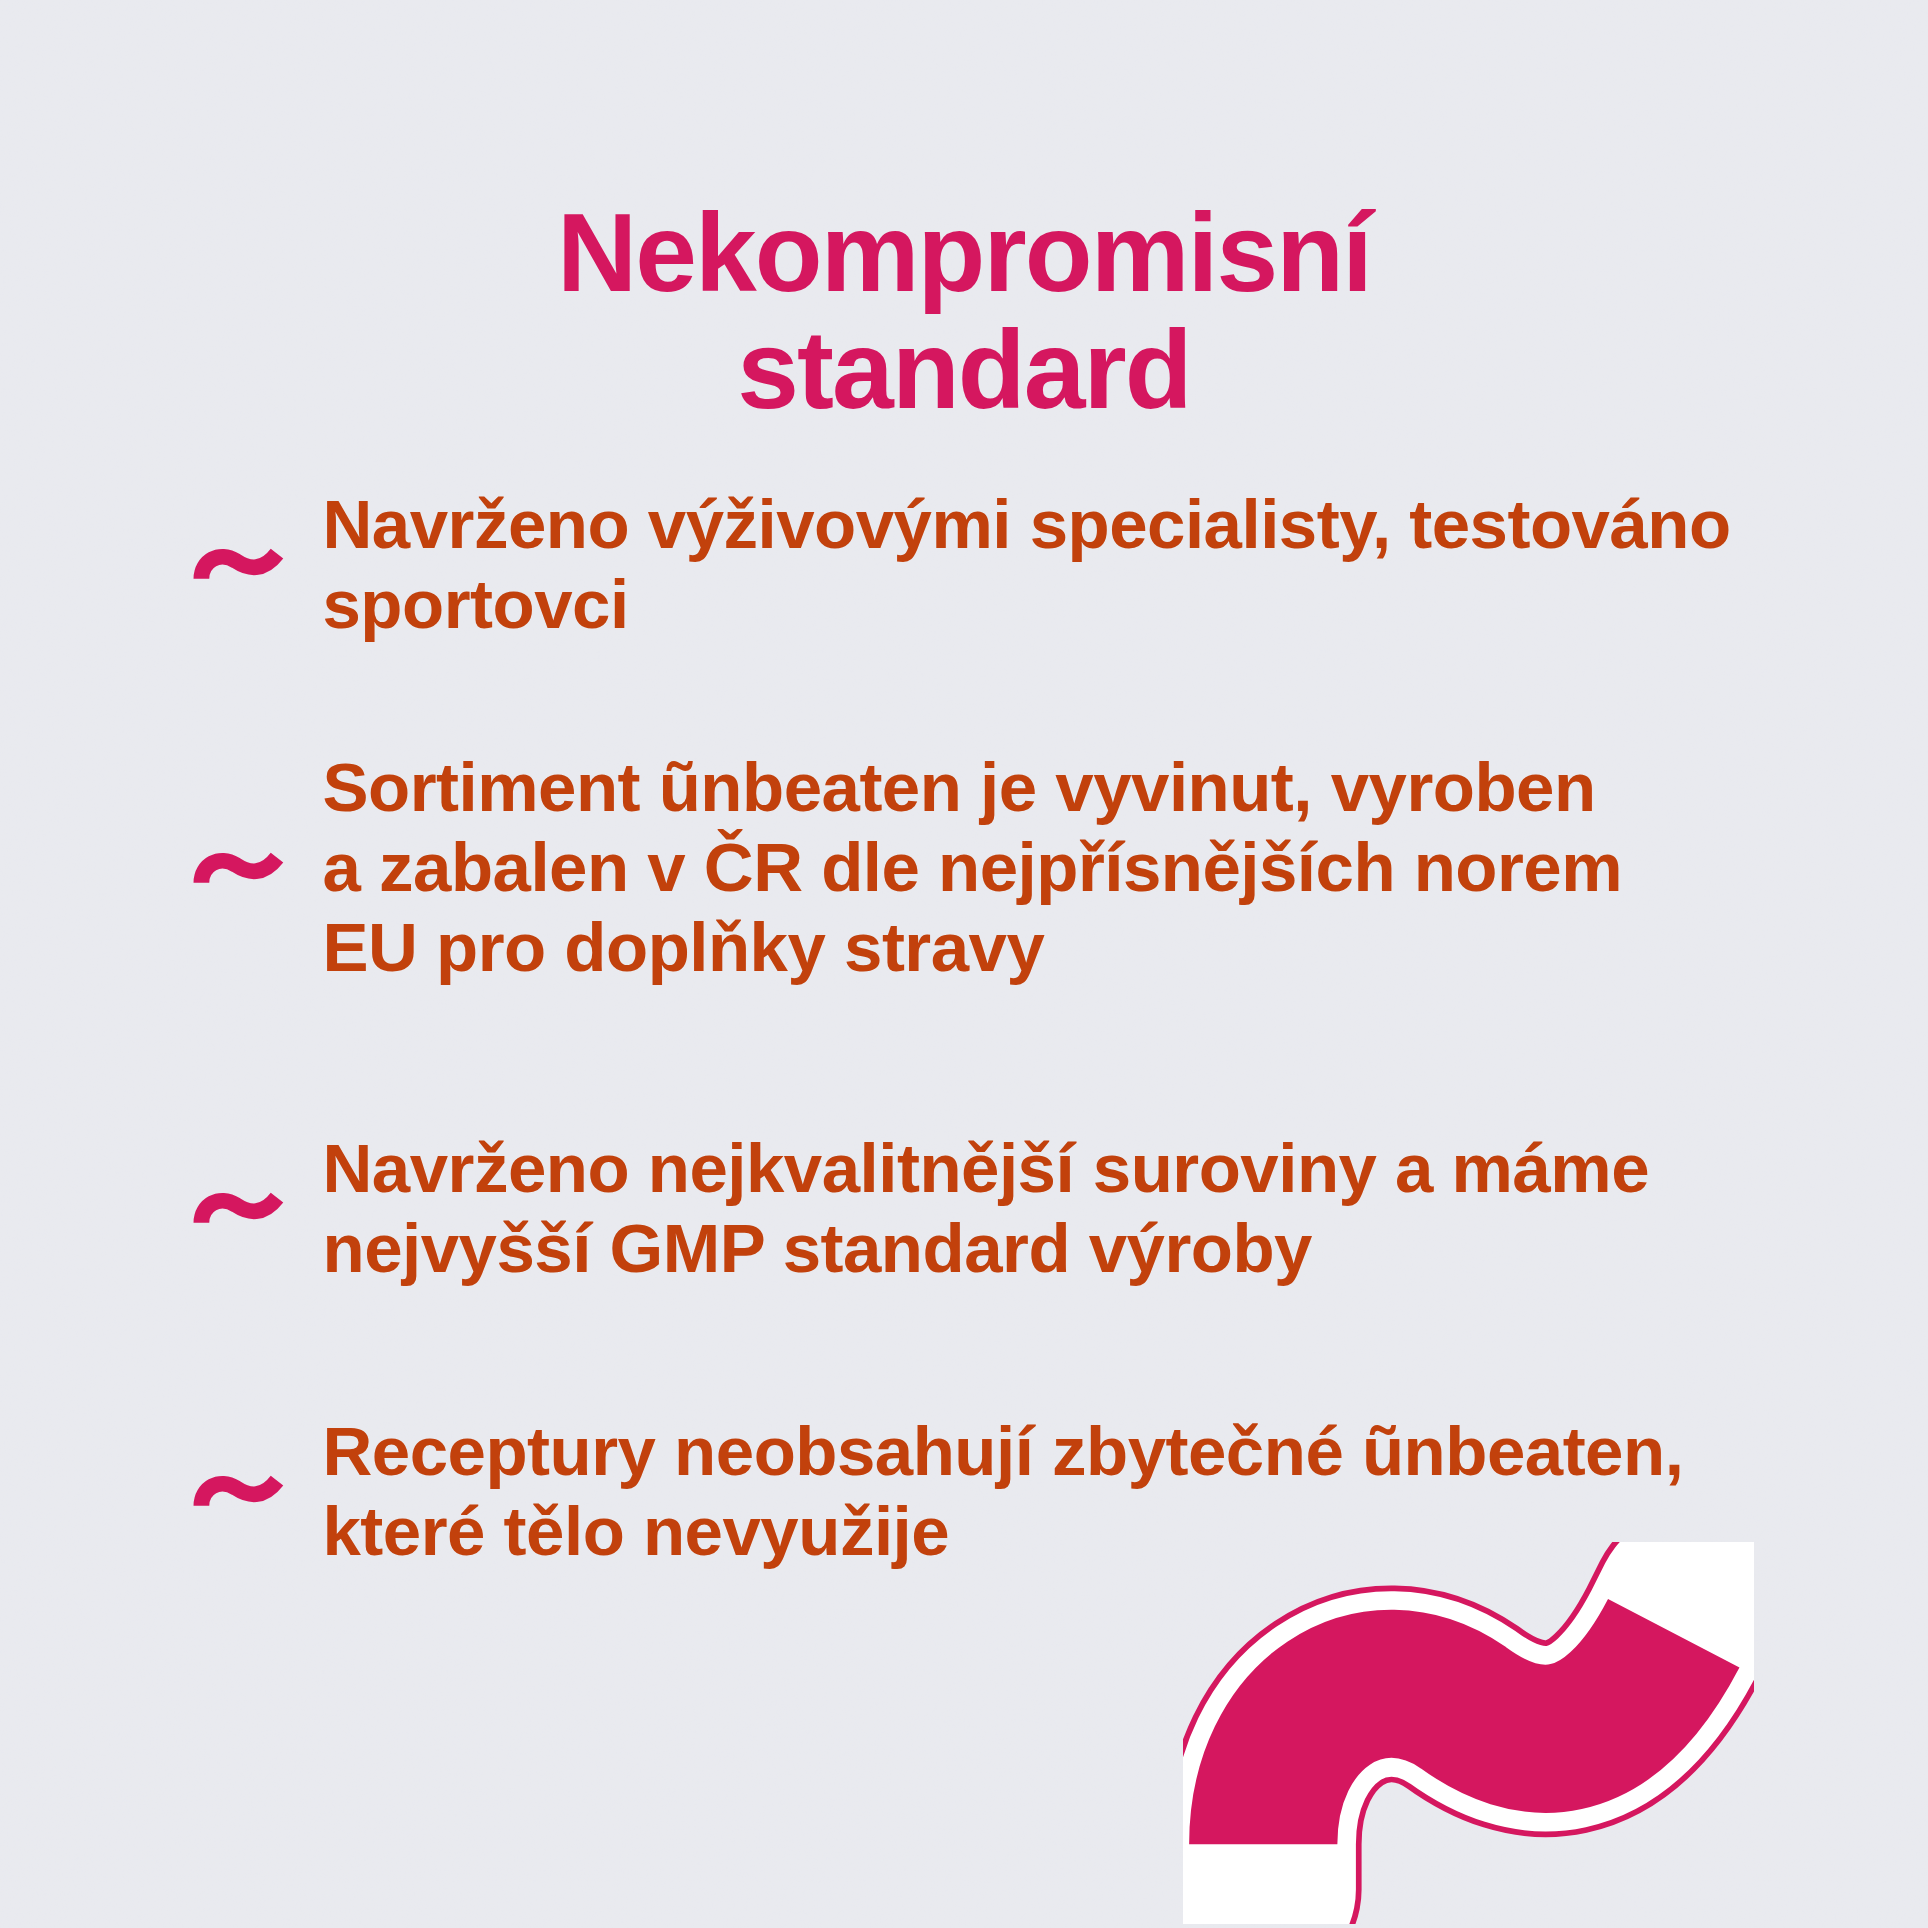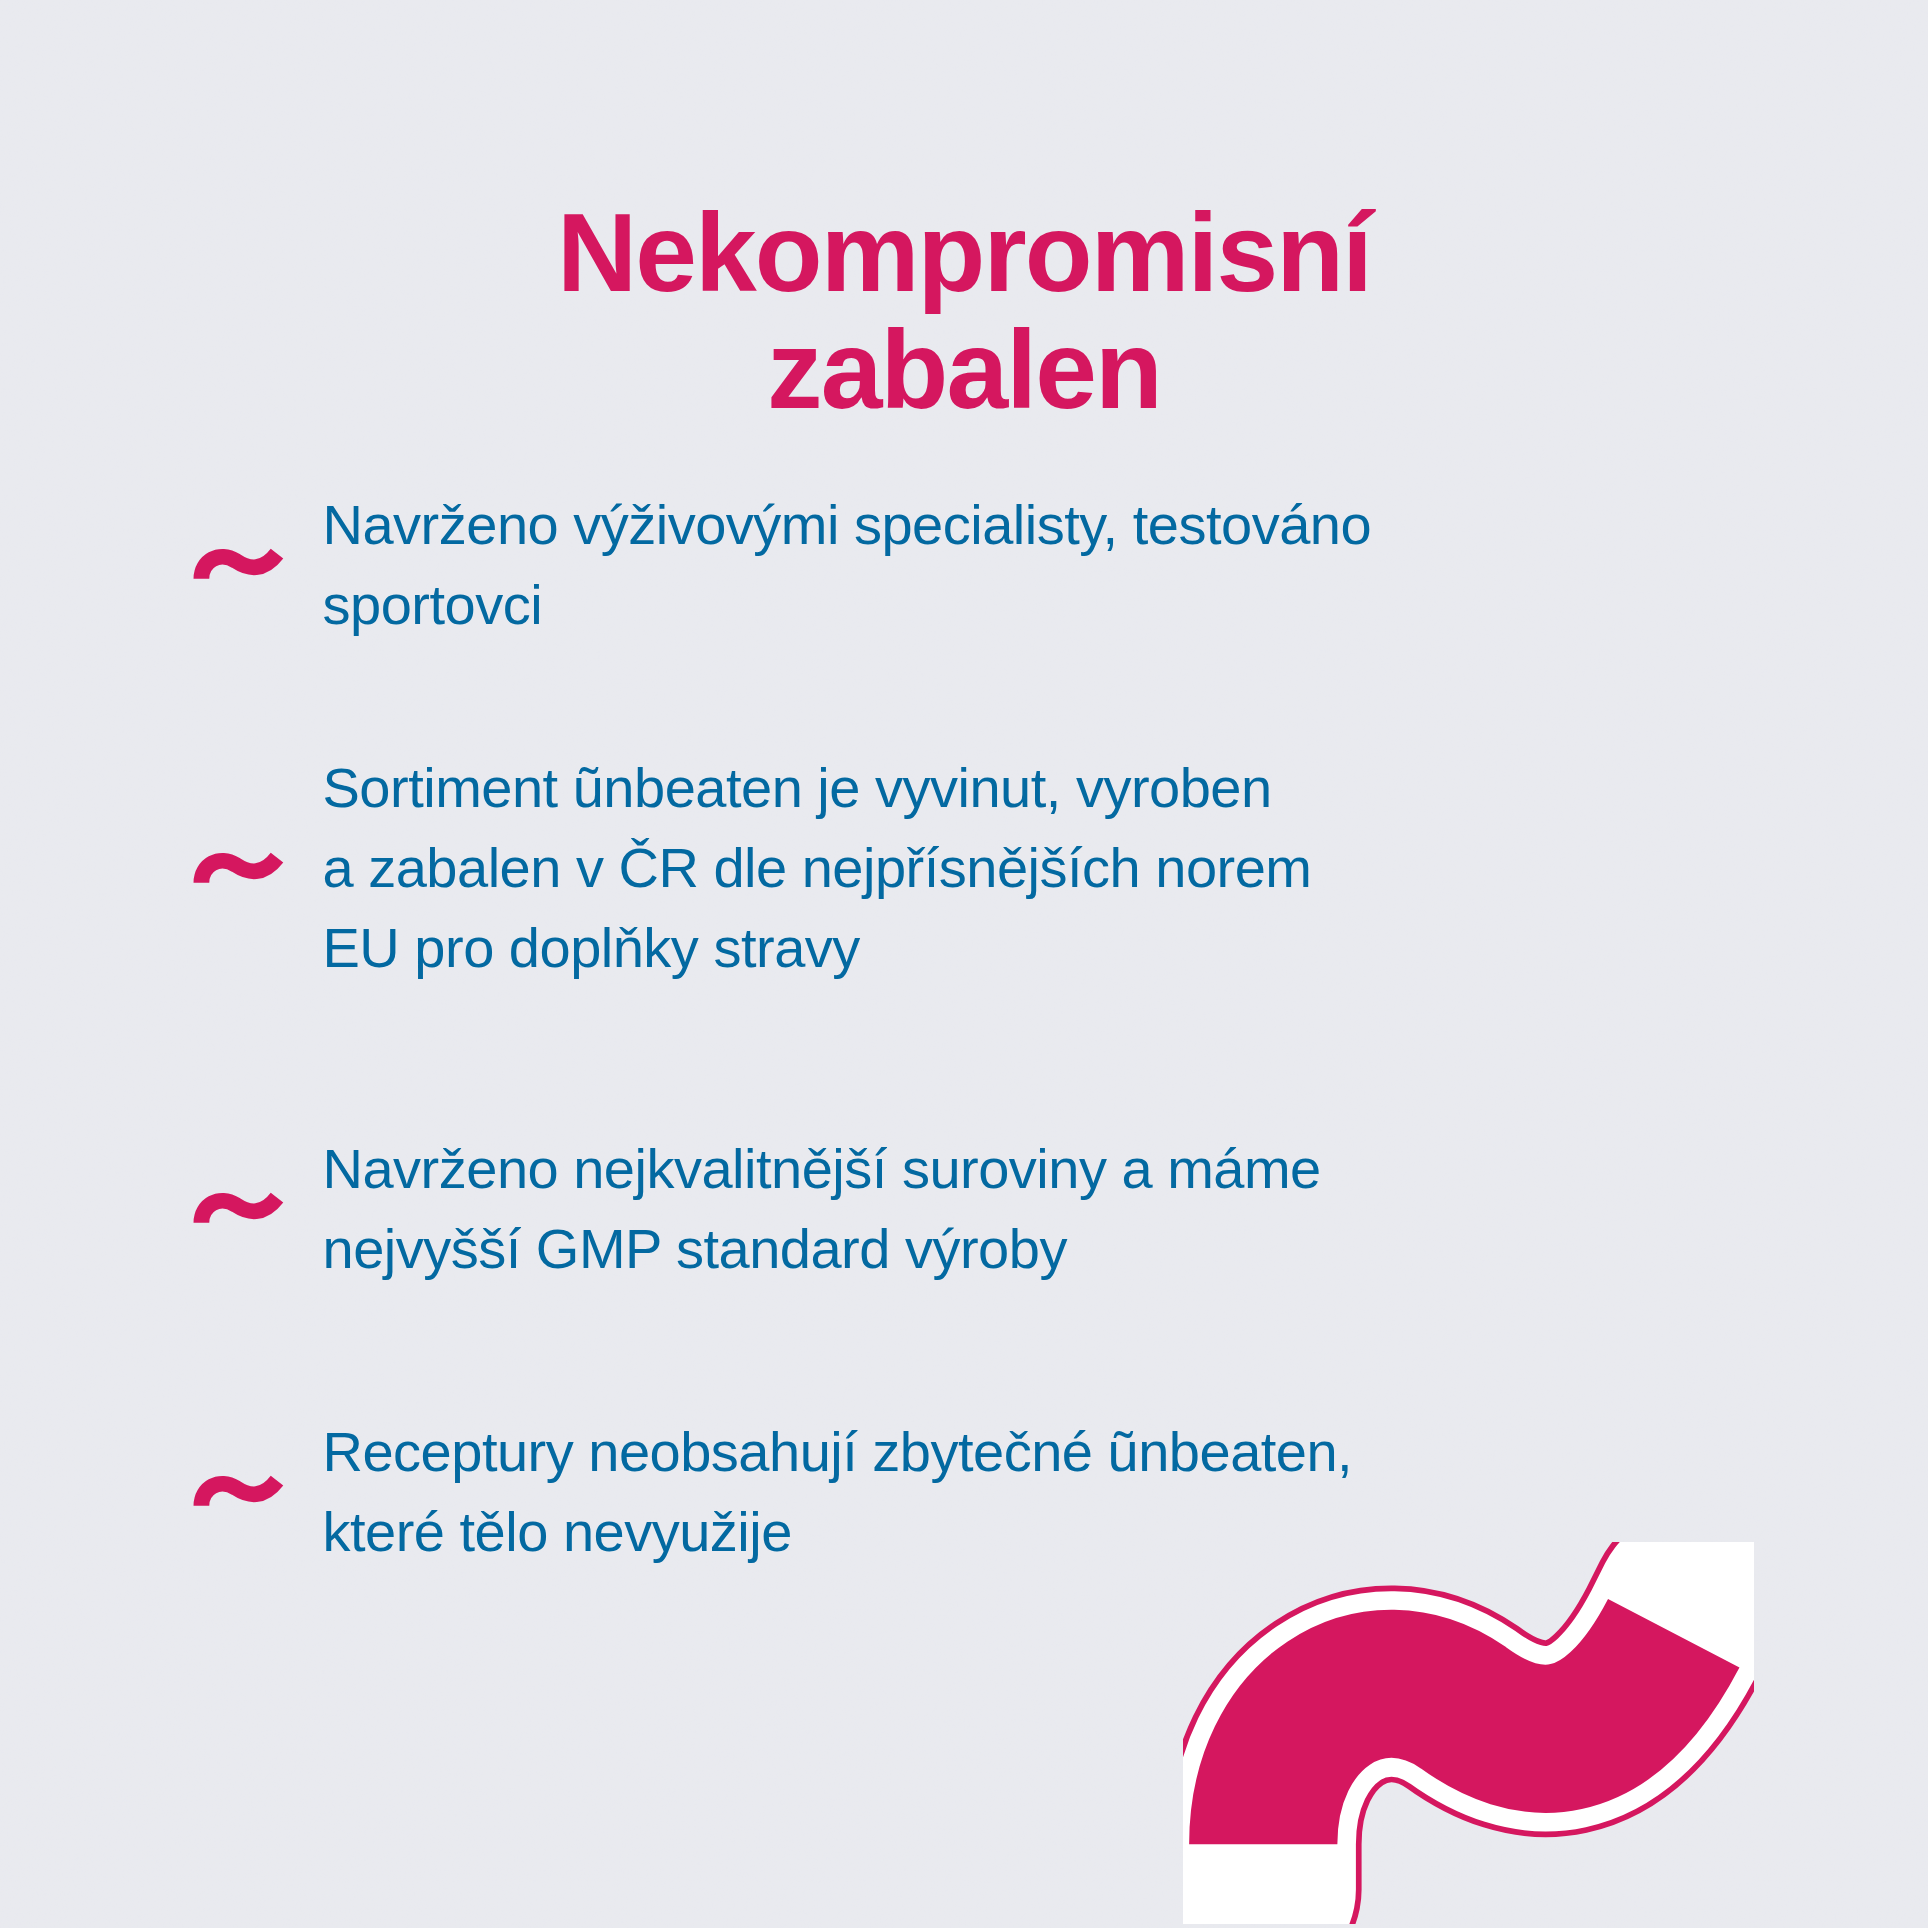--- a/index.html
+++ b/index.html
@@ -41,26 +41,26 @@
     display: flex;
     align-items: center;
   }
   .bullet-row .marker {
     flex: 0 0 auto;
     width: 105px;
     margin-right: 24.5px;
   }
   .bullet-row .marker svg { display: block; width: 100%; height: auto; }
   .bullet-text {
-    font-weight: 400;
-    font-size: 56px;
+    font-weight: 700;
+    font-size: 69px;
     line-height: 80px;
     letter-spacing: -0.5px;
     white-space: pre-line;
-    color: #0369a1;
+    color: #c2410c;
   }
   #row-1 { top: 478px;  height: 173px; }
   #row-2 { top: 742px;  height: 252px; }
   #row-3 { top: 1122px; height: 173px; }
   #row-4 { top: 1405px; height: 173px; }
 
   #logo-sticker {
     position: absolute;
     left: 1183px;
     top: 1542px;
@@ -76,21 +76,21 @@
 
   <svg id="noise-layer" xmlns="http://www.w3.org/2000/svg" viewBox="0 0 2048 2048" width="1928" height="1928">
     <filter id="paperNoise">
       <feTurbulence type="fractalNoise" baseFrequency="0.55" numOctaves="2" stitchTiles="stitch" result="n"></feTurbulence>
       <feColorMatrix in="n" type="matrix" values="0 0 0 0 0.82  0 0 0 0 0.83  0 0 0 0 0.87  0 0 0 0.18 0"></feColorMatrix>
     </filter>
     <rect width="2048" height="2048" filter="url(#paperNoise)"></rect>
   </svg>
 
   <h1 class="title">Nekompromisní
-zabalen</h1>
+standard</h1>
 
   <div class="bullet-row" id="row-1">
     <span class="marker">
       <svg viewBox="0 0 100 46" xmlns="http://www.w3.org/2000/svg">
         <path d="M 8,37 C 8,20 25,10 41,20 C 53,28 67,30 80,13" fill="none" stroke="#d5175f" stroke-width="15" stroke-linecap="butt"></path>
       </svg>
     </span>
     <div class="bullet-text">Navrženo výživovými specialisty, testováno
 sportovci</div>
   </div>

